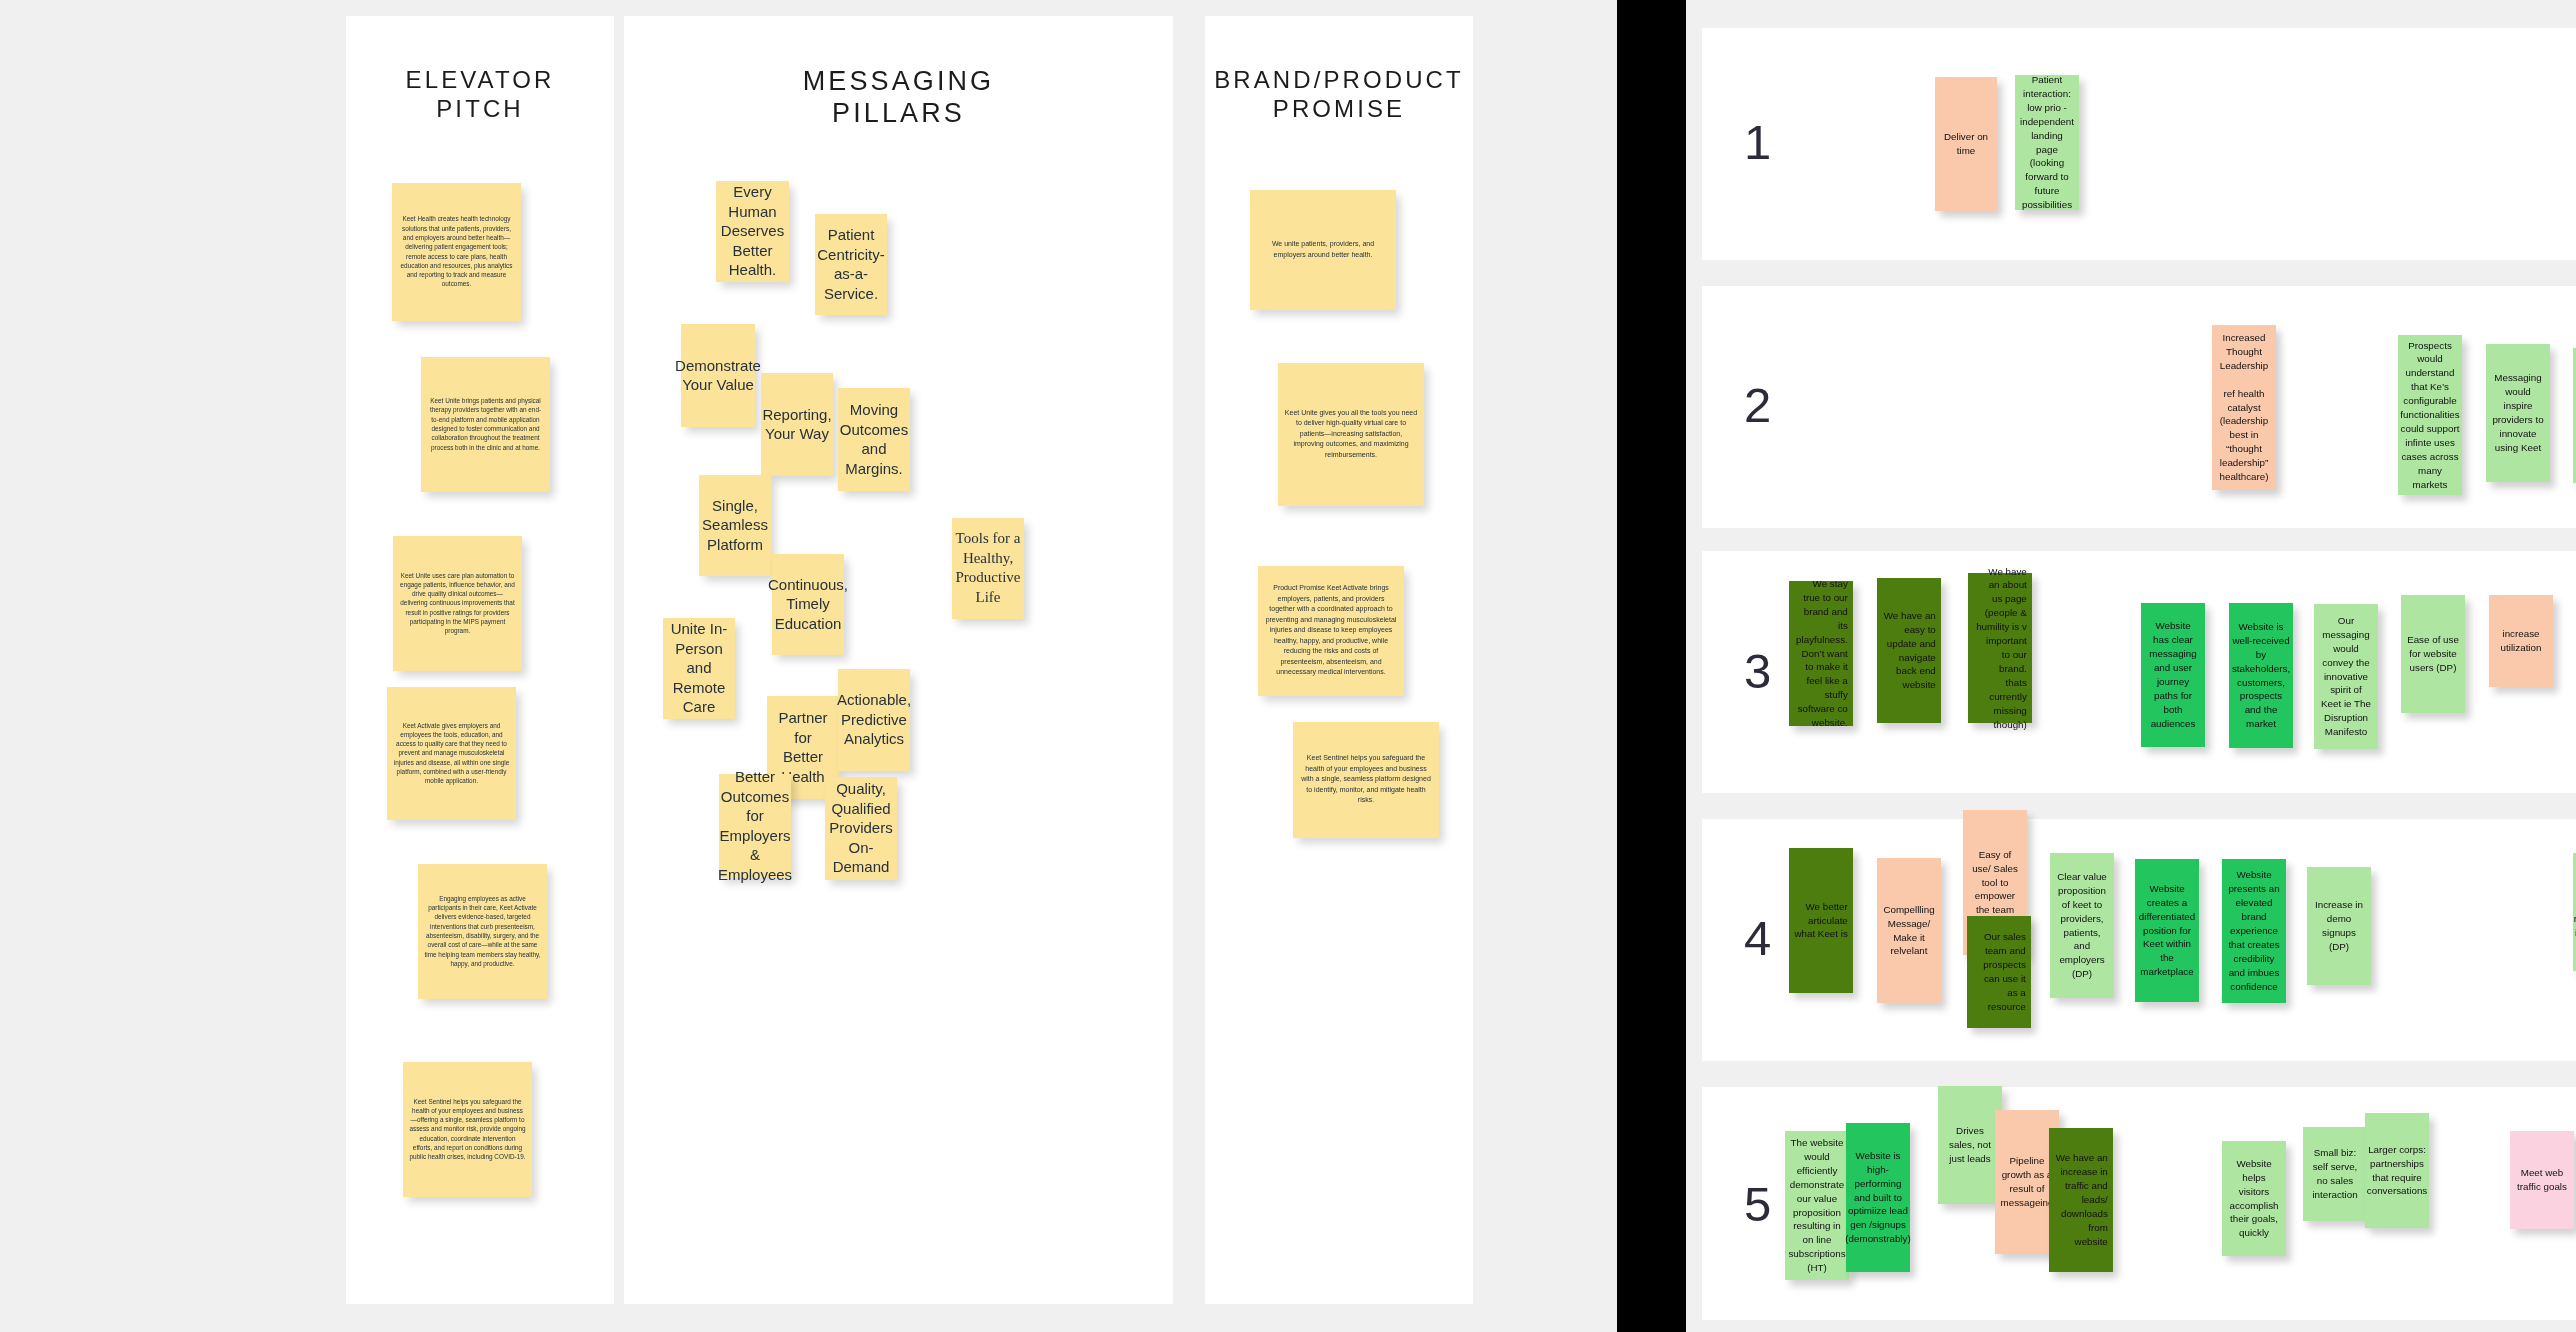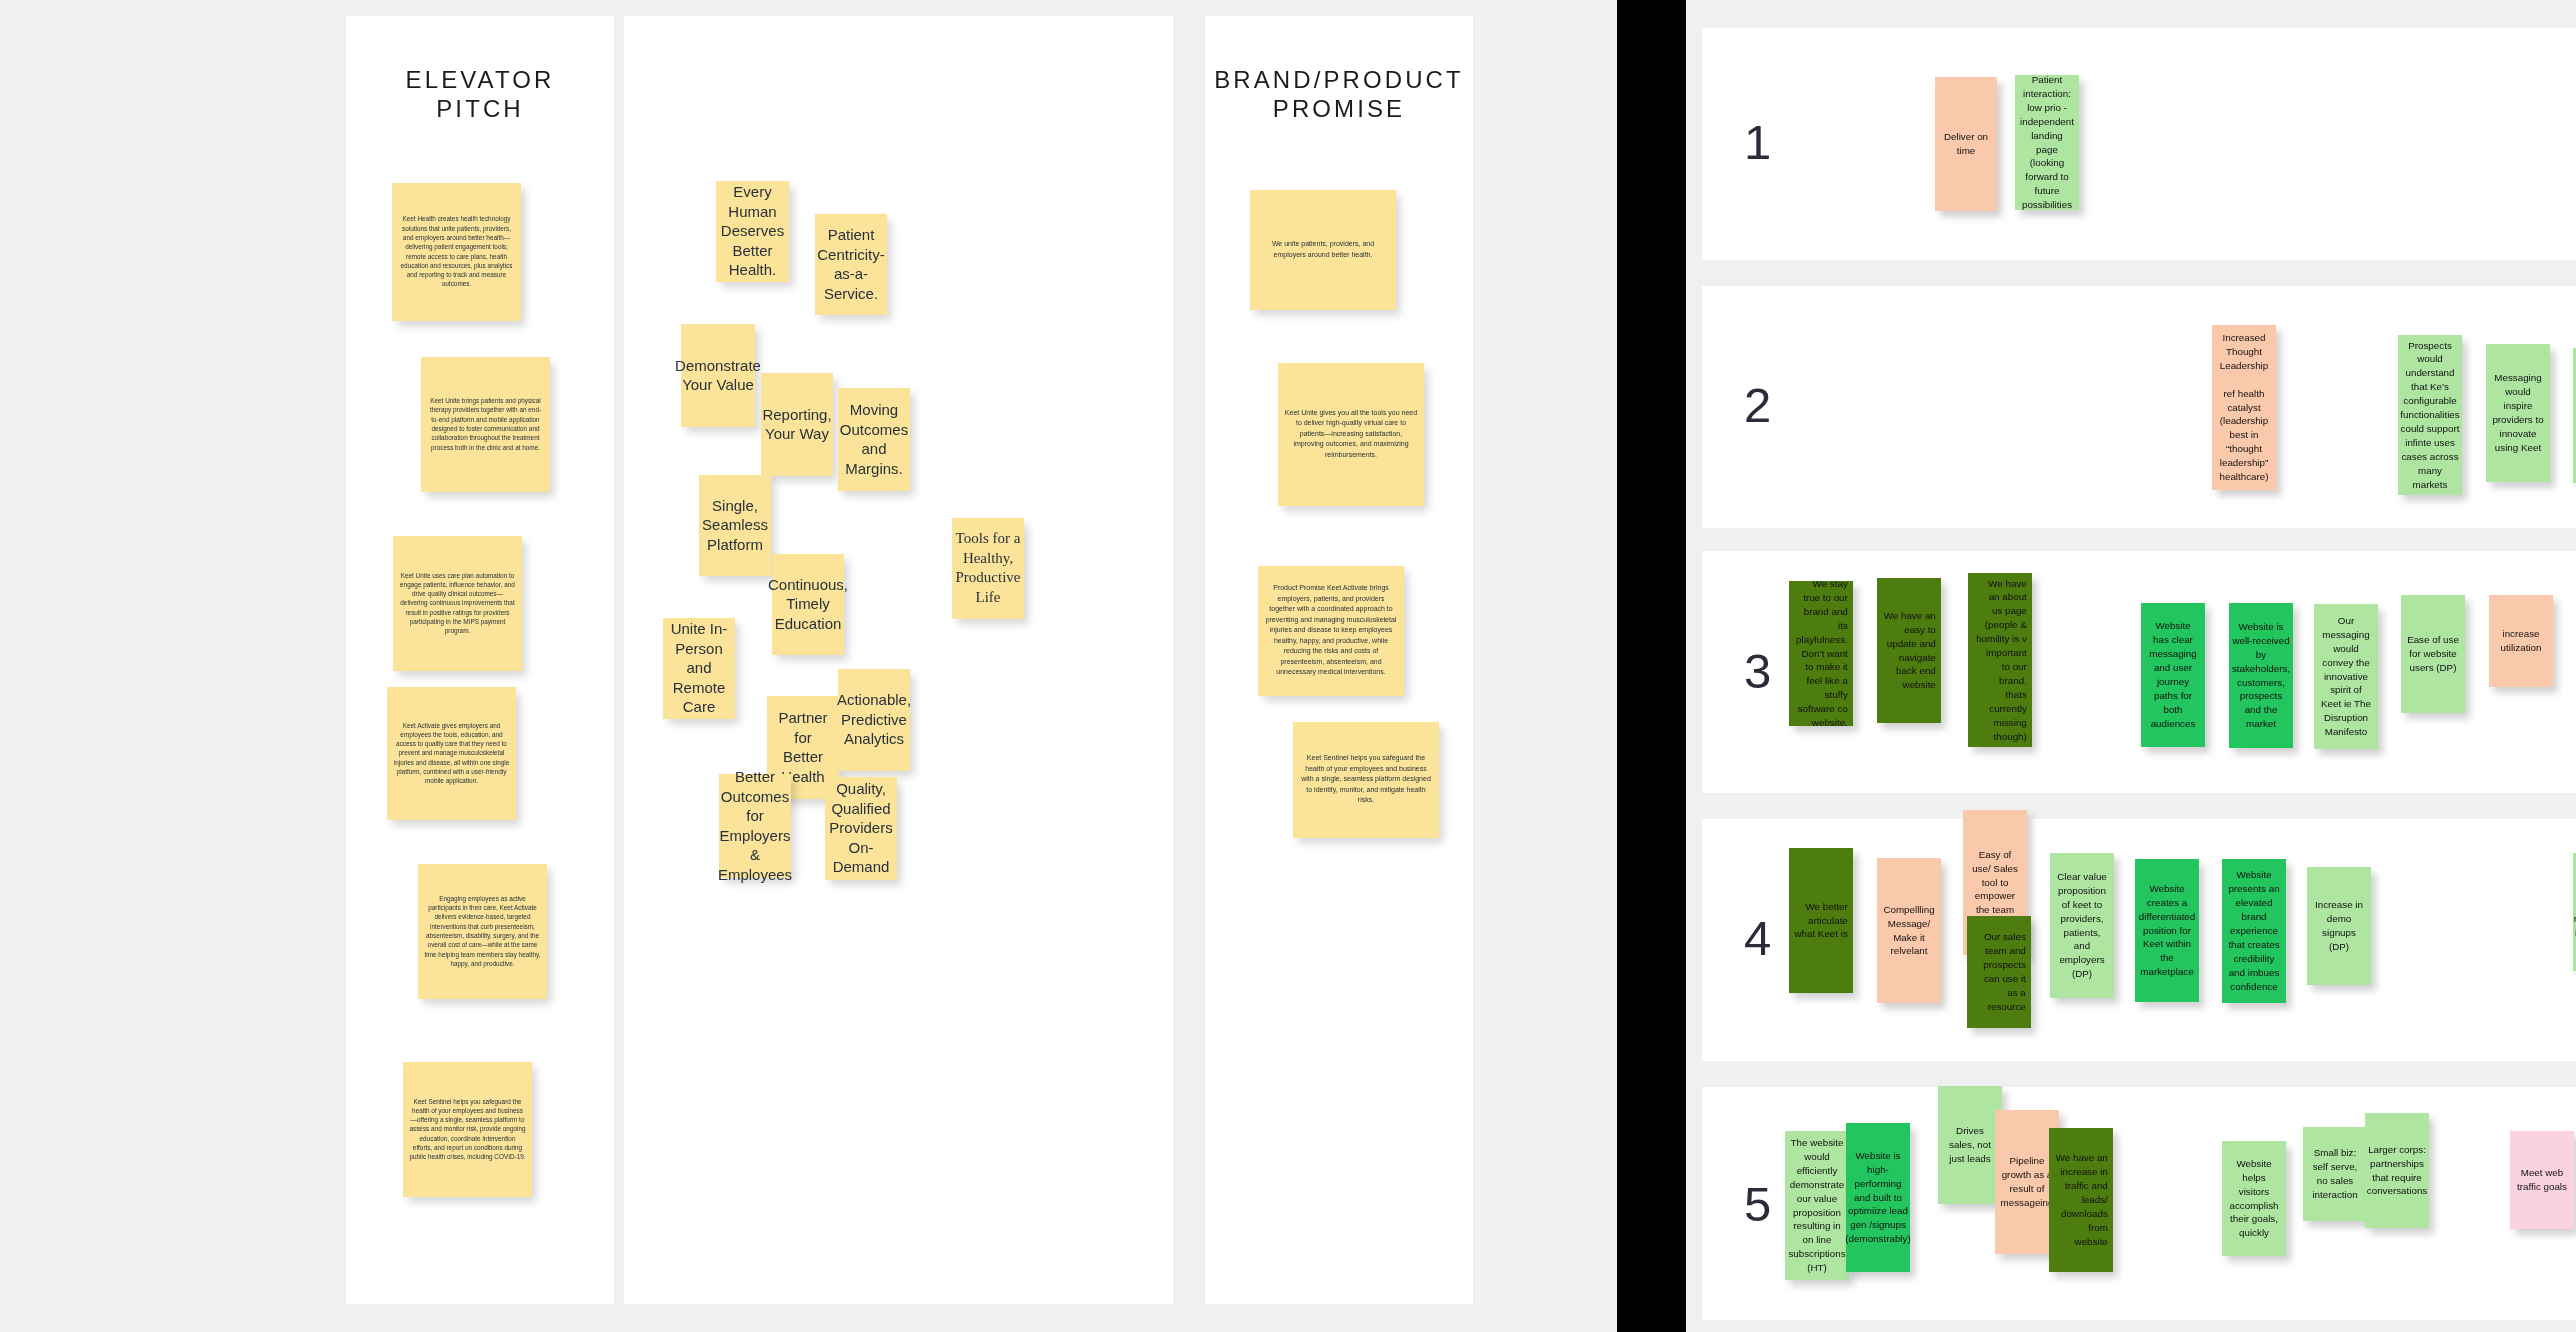--- a/index.html
+++ b/index.html
@@ -53,20 +53,22 @@
 PITCH</span></div>
       <div class="note t-tiny" style="left: 46px; top: 167px; width: 129px; height: 138px; white-space: pre-line;">Keet Health creates health technology solutions that unite patients, providers, and employers around better health—delivering patient engagement tools; remote access to care plans, health education and resources, plus analytics and reporting to track and measure outcomes.</div>
       <div class="note t-tiny" style="left: 75px; top: 341px; width: 129px; height: 135px; white-space: pre-line;">Keet Unite brings patients and physical therapy providers together with an end-to-end platform and mobile application designed to foster communication and collaboration throughout the treatment process both in the clinic and at home.</div>
       <div class="note t-tiny" style="left: 47px; top: 520px; width: 129px; height: 135px; white-space: pre-line;">Keet Unite uses care plan automation to engage patients, influence behavior, and drive quality clinical outcomes—delivering continuous improvements that result in positive ratings for providers participating in the MIPS payment program.</div>
       <div class="note t-tiny" style="left: 41px; top: 671px; width: 129px; height: 133px; white-space: pre-line;">Keet Activate gives employers and employees the tools, education, and access to quality care that they need to prevent and manage musculoskeletal injuries and disease, all within one single platform, combined with a user-friendly mobile application.</div>
       <div class="note t-tiny" style="left: 72px; top: 848px; width: 129px; height: 135px; white-space: pre-line;">Engaging employees as active participants in their care, Keet Activate delivers evidence-based, targeted interventions that curb presenteeism, absenteeism, disability, surgery, and the overall cost of care—while at the same time helping team members stay healthy, happy, and productive.</div>
       <div class="note t-tiny" style="left: 57px; top: 1046px; width: 129px; height: 135px; white-space: pre-line;">Keet Sentinel helps you safeguard the health of your employees and business—offering a single, seamless platform to assess and monitor risk, provide ongoing education, coordinate intervention efforts, and report on conditions during public health crises, including COVID-19.</div>
     </div>
 
     <div class="column" style="left:624px;width:549px;">
+      <div class="col-title"><span style="white-space:pre-line;">MESSAGING
+PILLARS</span></div>
       <div class="note t-mid" style="left: 92px; top: 165px; width: 73px; height: 101px; white-space: pre-line;">Every Human Deserves Better Health.</div>
       <div class="note t-mid" style="left: 191px; top: 198px; width: 72px; height: 101px; white-space: pre-line;">Patient Centricity-as-a-Service.</div>
       <div class="note t-mid" style="left: 57px; top: 308px; width: 74px; height: 103px; white-space: pre-line;">Demonstrate Your Value</div>
       <div class="note t-mid" style="left: 137px; top: 357px; width: 72px; height: 103px; white-space: pre-line;">Reporting, Your Way</div>
       <div class="note t-mid" style="left: 214px; top: 372px; width: 72px; height: 103px; white-space: pre-line;">Moving Outcomes and Margins.</div>
       <div class="note t-mid" style="left: 75px; top: 459px; width: 72px; height: 101px; white-space: pre-line;">Single, Seamless Platform</div>
       <div class="note t-mid" style="left: 328px; top: 502px; width: 72px; height: 101px; white-space: pre-line; font-family: Liberation Serif, serif;">Tools for a Healthy, Productive Life</div>
       <div class="note t-mid" style="left: 148px; top: 538px; width: 72px; height: 101px; white-space: pre-line;">Continuous, Timely Education</div>
       <div class="note t-mid" style="left: 39px; top: 602px; width: 72px; height: 101px; white-space: pre-line;">Unite In-Person and Remote Care</div>
       <div class="note t-mid" style="left: 143px; top: 680px; width: 72px; height: 103px; white-space: pre-line;">Partner for Better Health</div>
@@ -101,21 +103,21 @@
 
 ref health catalyst (leadership best in “thought leadership” healthcare)</div>
     <div class="pnote c-green" style="left: 712px; top: 335px; width: 64px; height: 160px; white-space: pre-line;">Prospects would understand that Ke’s configurable functionalities could support infinte uses cases across many markets</div>
     <div class="pnote c-green" style="left: 800px; top: 344px; width: 64px; height: 138px; white-space: pre-line;">Messaging would inspire providers to innovate using Keet</div>
     <div class="pnote c-green" style="left: 887px; top: 348px; width: 64px; height: 135px; white-space: pre-line;">Increase in organic search for key terms and keywords (DP)</div>
 
     <div class="row-band" style="top:551px;height:242px;"></div>
     <div class="row-num" style="left:58px;top:647px;">3</div>
     <div class="pnote c-blue" style="left: 103px; top: 581px; width: 64px; height: 145px; white-space: pre-line;">We stay true to our brand and its playfulness. Don’t want to make it feel like a stuffy software co website.</div>
     <div class="pnote c-blue" style="left: 191px; top: 578px; width: 64px; height: 145px; white-space: pre-line;">We have an easy to update and navigate back end website</div>
-    <div class="pnote c-blue" style="left: 282px; top: 573px; width: 64px; height: 174px; white-space: pre-line; padding-left: 8px;">We have an about us page (people &amp; humility is v important to our brand. thats currently missing though)</div>
+    <div class="pnote c-blue" style="left: 282px; top: 573px; width: 64px; height: 150px; white-space: pre-line; padding-left: 8px;">We have an about us page (people &amp; humility is v important to our brand. thats currently missing though)</div>
     <div class="pnote c-yellow" style="left: 455px; top: 603px; width: 64px; height: 144px; white-space: pre-line;">Website has clear messaging and user journey paths for both audiences</div>
     <div class="pnote c-yellow" style="left: 543px; top: 603px; width: 64px; height: 145px; white-space: pre-line;">Website is well-received by stakeholders, customers, prospects and the market</div>
     <div class="pnote c-green" style="left: 628px; top: 604px; width: 64px; height: 145px; white-space: pre-line;">Our messaging would convey the innovative spirit of Keet ie The Disruption Manifesto</div>
     <div class="pnote c-green" style="left: 715px; top: 595px; width: 64px; height: 118px; white-space: pre-line;">Ease of use for website users (DP)</div>
     <div class="pnote c-orange" style="left: 803px; top: 595px; width: 64px; height: 92px; white-space: pre-line;">increase utilization</div>
 
     <div class="row-band" style="top:819px;height:242px;"></div>
     <div class="row-num" style="left:58px;top:914px;">4</div>
     <div class="pnote c-blue" style="left: 103px; top: 848px; width: 64px; height: 145px; white-space: pre-line;">We better articulate what Keet is</div>
     <div class="pnote c-orange" style="left: 191px; top: 858px; width: 64px; height: 145px; white-space: pre-line;">Compellling Message/ Make it relvelant</div>

